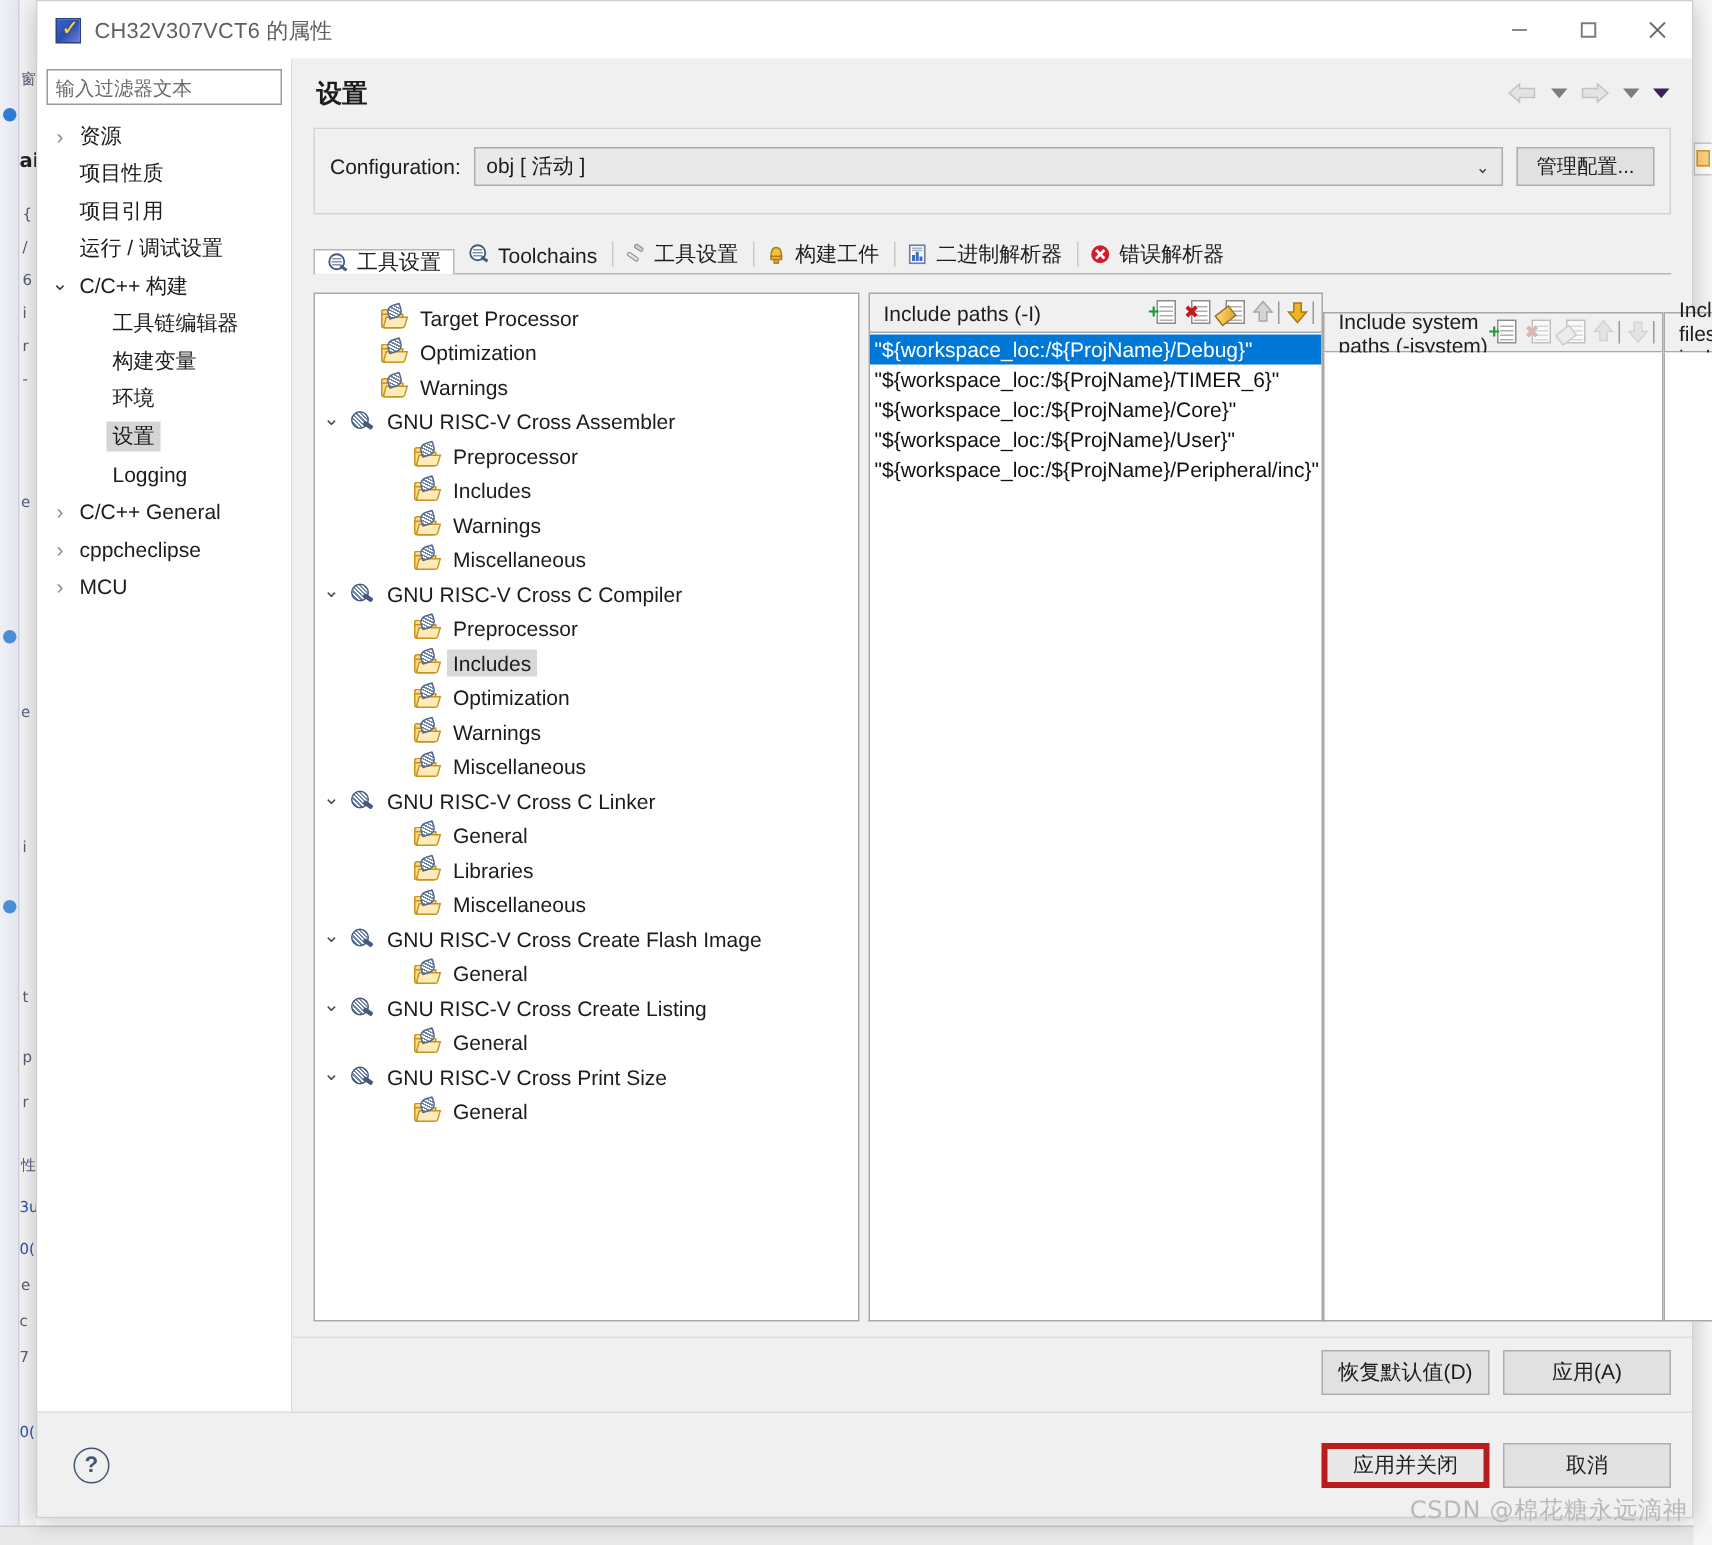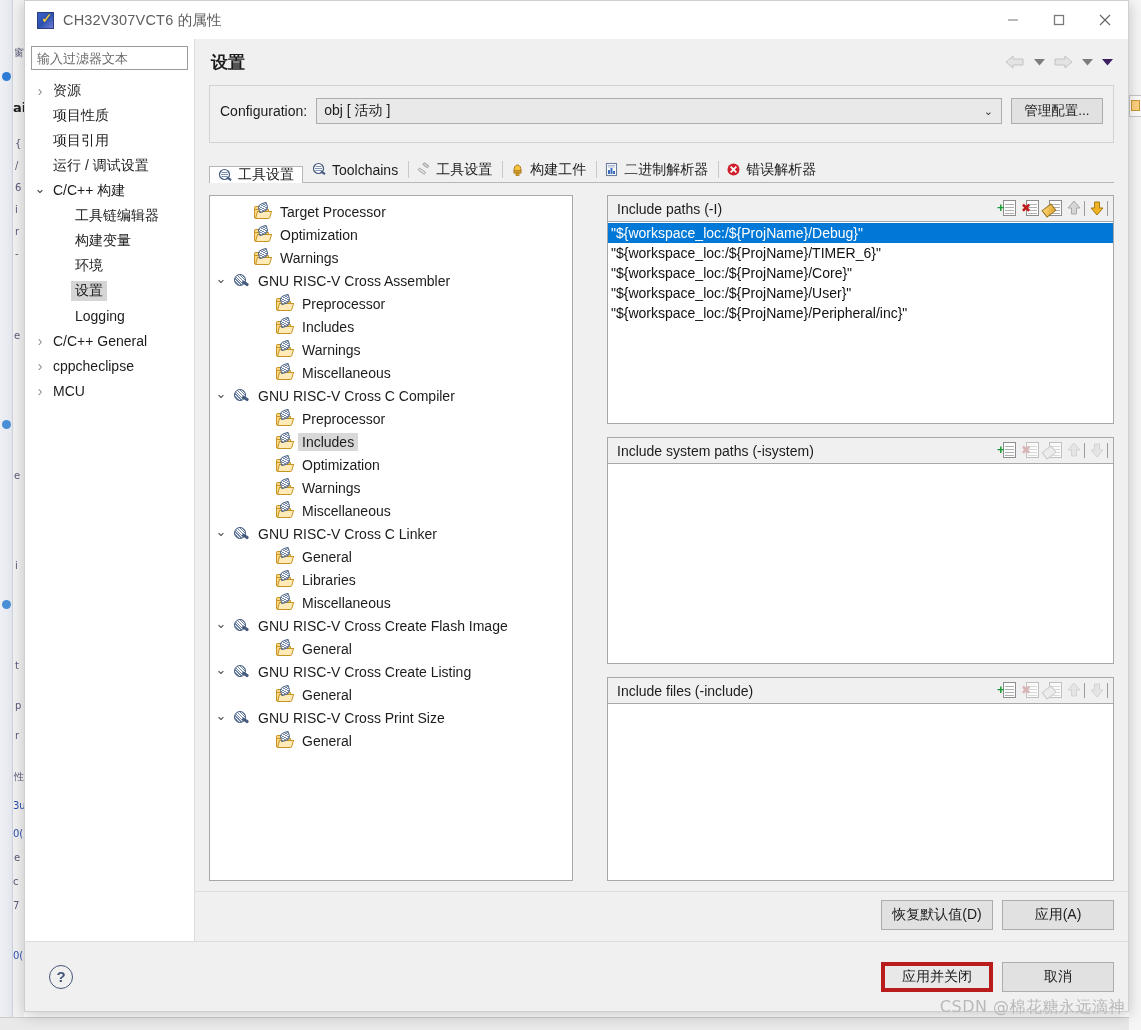--- a/index.html
+++ b/index.html
@@ -183,21 +183,21 @@
     width: 1px; background: #c9c9c9;
   }
   .tab.active {
     background: #ffffff; border-color: #b6b6b6;
     margin-bottom: -1px; height: 17px;
   }
   .tab.active::before { display: none; }
   .tab.active + .tab::before { display: none; }
 
   
-  #panes { flex: 1; min-height: 0; display: flex; gap: 16px; padding-top: 12px; padding-bottom: 10px; }
+  #panes { flex: 1; min-height: 0; display: flex; gap: 4px; padding-top: 12px; padding-bottom: 10px; }
   #tree-pane {
     width: 364px; flex: none;
     background: #ffffff; border: 1px solid #a8a8a8;
     overflow: hidden; padding: 4px 0 0 0;
   }
   .ttrow {
     display: flex; align-items: center; height: 23px;
     font-size: 14px; color: #1c1c1c; white-space: nowrap;
   }
   .tt-twisty {
@@ -237,21 +237,21 @@
     border-radius: 50%;
     background: repeating-linear-gradient(45deg,#6f86a8 0 1px,#ffffff 1px 2px);
     border: 1.3px solid #43597d;
   }
   .ico.tool2 .handle {
     position: absolute; left: 10px; top: 9px; width: 7px; height: 2.5px;
     background: #43597d; transform: rotate(34deg); border-radius: 1px;
   }
 
   
-  #lists { flex: 1; min-width: 0; display: flex; flex-direction: column; margin-left: 18px; }
+  #lists { flex: 1; min-width: 0; display: flex; flex-direction: row; margin-left: 2px; }
   .listbox { display: flex; flex-direction: column; min-height: 0; }
   .listbox.lb1 { flex: 0 0 229px; }
   .listbox.lb2 { flex: 0 0 227px; margin-top: 13px; }
   .listbox.lb3 { flex: 1 1 auto; margin-top: 13px; }
   .lb-head {
     height: 27px; flex: none; display: flex; align-items: center;
     background: #f0f0f0; border: 1px solid #a8a8a8;
     padding: 0 4px 0 9px; justify-content: space-between;
   }
   .lb-title { font-size: 14px; color: #1c1c1c; }

